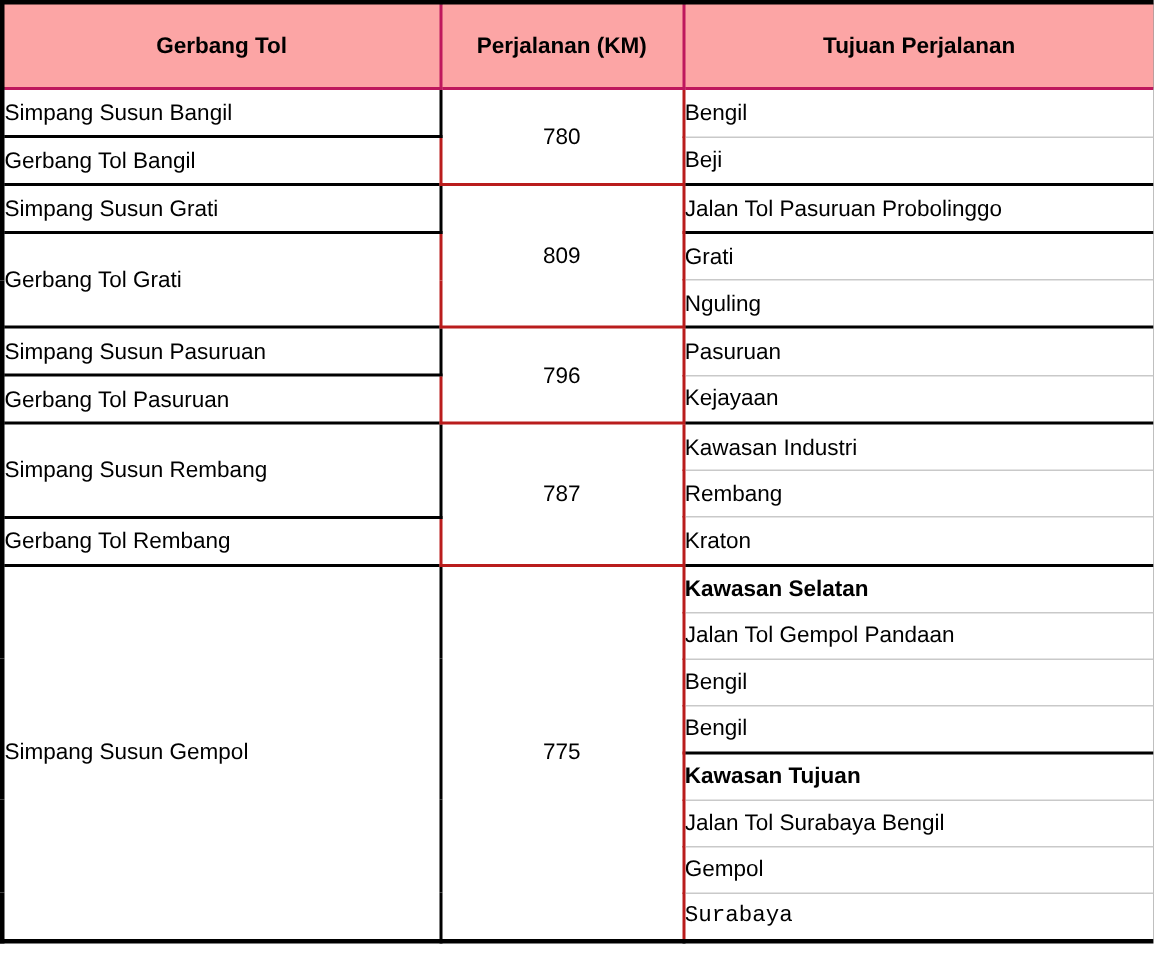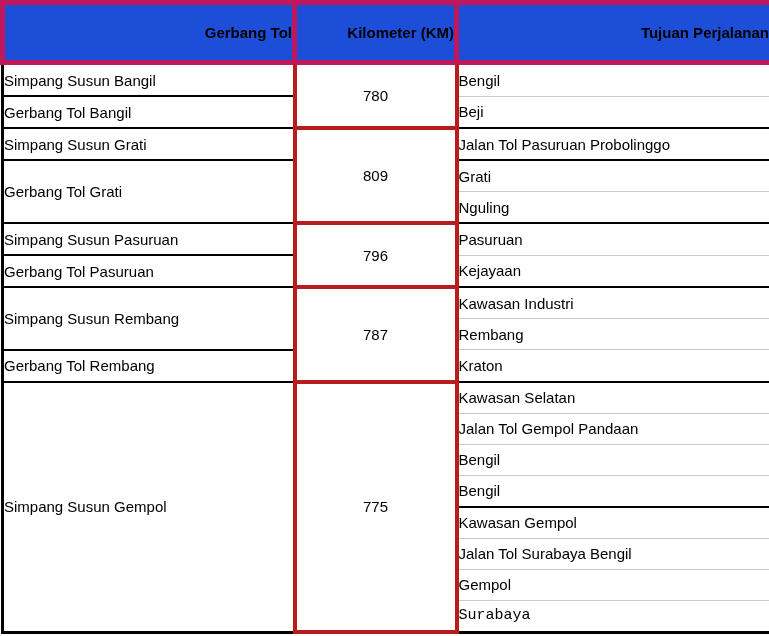--- a/index.html
+++ b/index.html
@@ -16,70 +16,70 @@
   table.toll-table {
     border-collapse: collapse;
     table-layout: fixed;
     width: 769px;
     font-family: "Liberation Sans", sans-serif;
     font-size: 15px;
     color: #000000;
     border: 3px solid #000000;
   }
   table.toll-table th {
-    background: #1d4ed8;
+    background: #fca5a5;
     font-weight: bold;
     font-size: 15px;
-    border: 5px solid #be185d;
+    border: 2px solid #be185d;
     height: 55px;
-    text-align: right;
+    text-align: center;
     vertical-align: middle;
     padding: 0;
   }
   table.toll-table td {
     height: 30px;
     vertical-align: middle;
     padding: 0;
     overflow: hidden;
     white-space: nowrap;
   }
   td.cell-gate {
     border: 2px solid #000000;
     padding-left: 7px;
     text-align: left;
   }
   td.cell-km {
-    border: 4px solid #b91c1c;
+    border: 2px solid #b91c1c;
     text-align: center;
   }
   td.cell-dest {
     border-left: 2px solid #a3a3a3;
     border-right: 3px solid #000000;
     padding-left: 7px;
     text-align: left;
   }
   td.div-light { border-bottom: 1px solid #C9C9C9; }
   td.div-dark  { border-bottom: 2px solid #000000; }
   td.div-none  { border-bottom: 0; font-family: Liberation Mono, monospace; }
-  td.bold { font-weight: normal; }
+  td.bold { font-weight: bold; }
 </style>
 </head>
 <body>
 
 <div class="table-wrap">
   <table class="toll-table">
     <colgroup>
       <col style="width:292px">
       <col style="width:162px">
       <col style="width:315px">
     </colgroup>
     <thead>
       <tr>
         <th>Gerbang Tol</th>
-        <th>Kilometer (KM)</th>
+        <th>Perjalanan (KM)</th>
         <th>Tujuan Perjalanan</th>
       </tr>
     </thead>
     <tbody id="table-body">
         <tr>
           <td class="cell-gate">Simpang Susun Bangil</td>
           <td class="cell-km" rowspan="2">780</td>
           <td class="cell-dest div-light">Bengil</td>
         </tr>
         <tr>
@@ -127,21 +127,21 @@
         <tr>
           <td class="cell-dest div-light">Jalan Tol Gempol Pandaan</td>
         </tr>
         <tr>
           <td class="cell-dest div-light">Bengil</td>
         </tr>
         <tr>
           <td class="cell-dest div-dark">Bengil</td>
         </tr>
         <tr>
-          <td class="cell-dest div-light bold">Kawasan Gempol</td>
+          <td class="cell-dest div-light bold">Kawasan Tujuan</td>
         </tr>
         <tr>
           <td class="cell-dest div-light">Jalan Tol Surabaya Bengil</td>
         </tr>
         <tr>
           <td class="cell-dest div-light">Gempol</td>
         </tr>
         <tr>
           <td class="cell-dest div-none">Surabaya</td>
         </tr>

